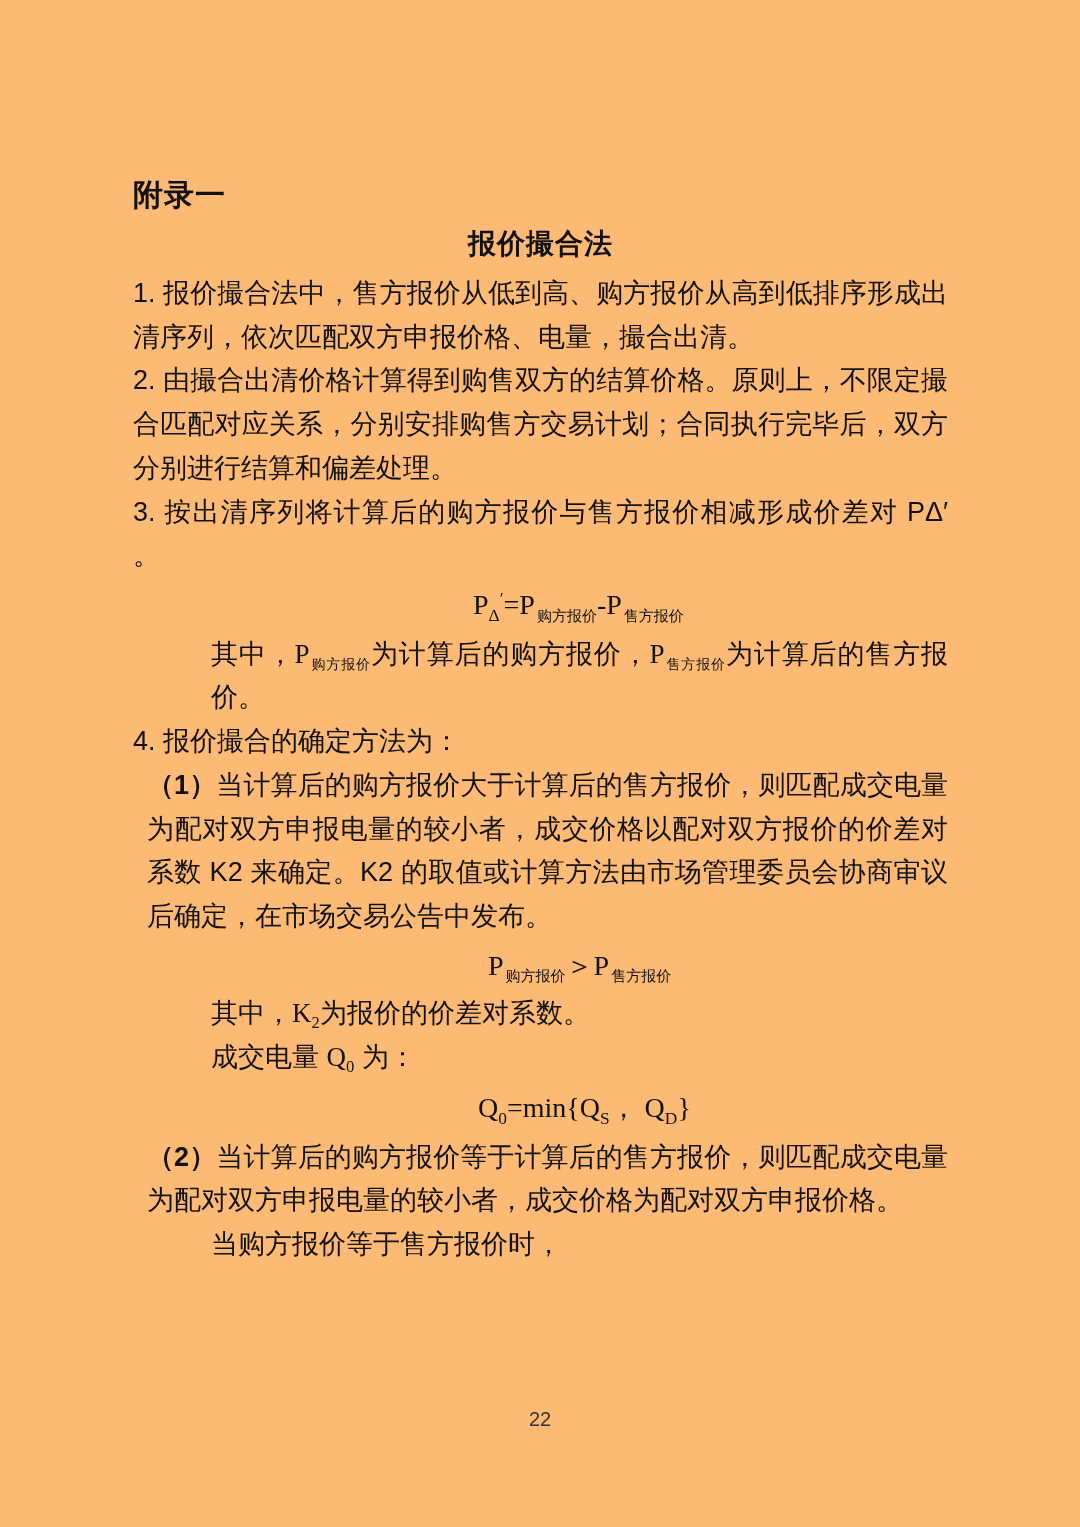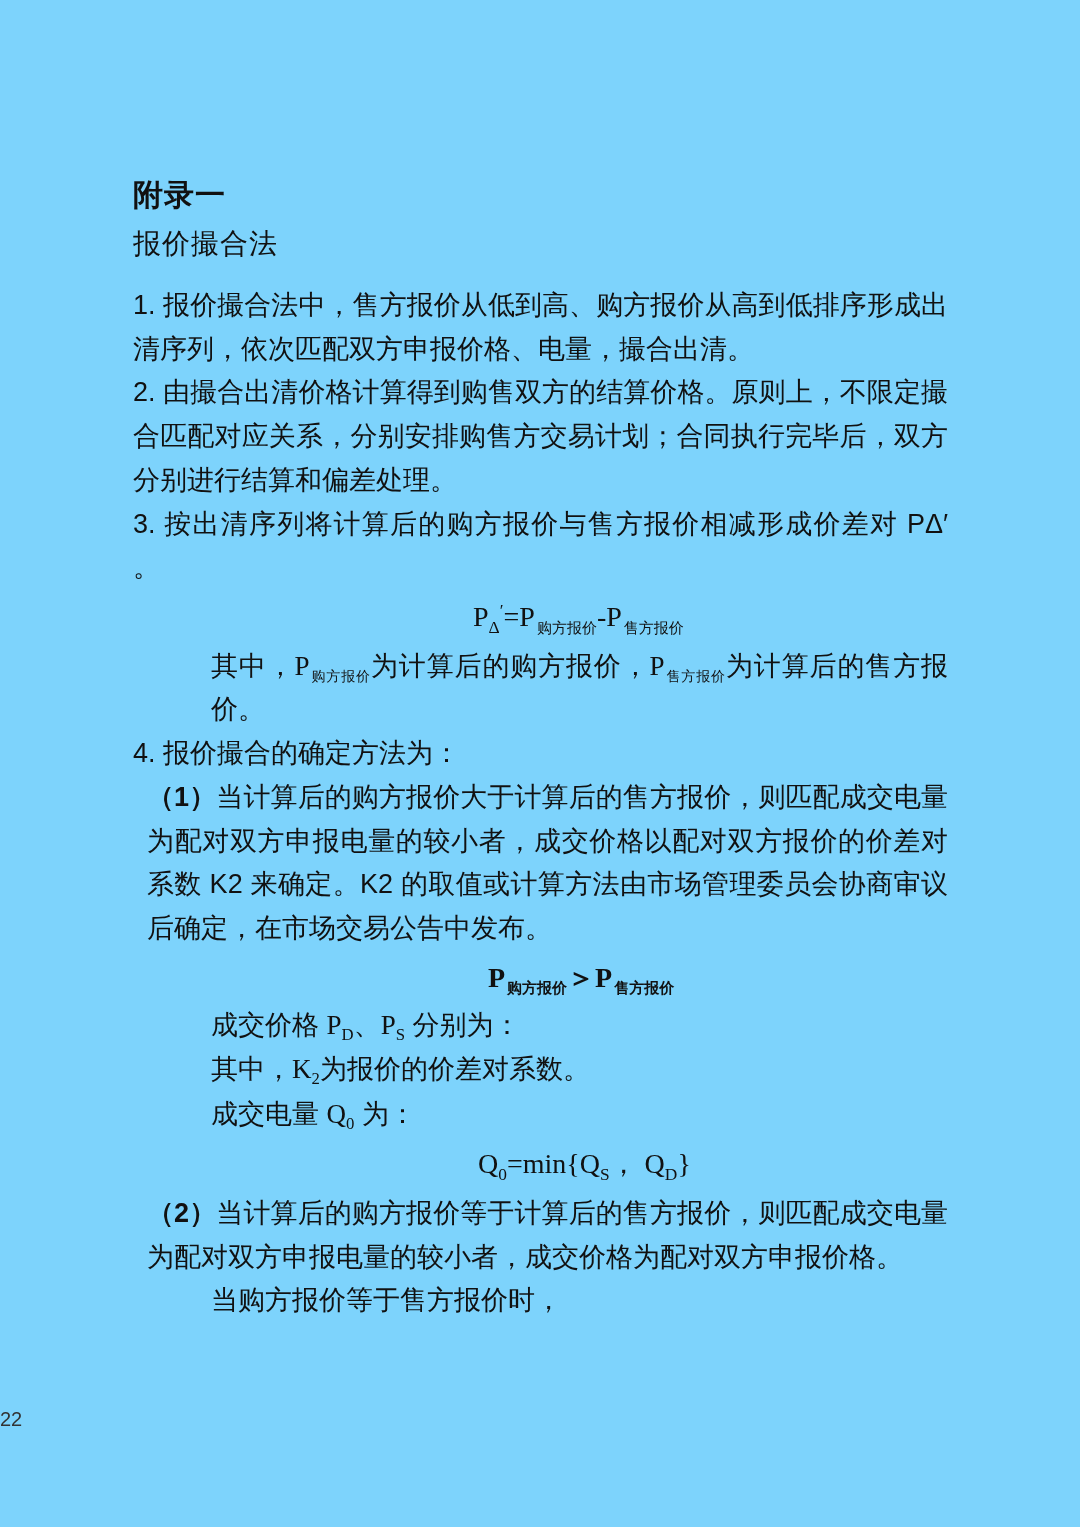--- a/index.html
+++ b/index.html
@@ -15,45 +15,45 @@
     font-family: "Liberation Sans", "DejaVu Sans", sans-serif;
     color: #111111;
     overflow: hidden;
   }
 
   .page {
     position: absolute;
     left: 0; top: 0;
     width: 1080px;
     height: 1527px;
-    background: #7dd3fc;
+    background: #fdba74;
   }
 
   .content {
     position: absolute;
     left: 133px;
     top: 176px;
     width: 815px;
   }
 
   
   .appendix-label {
     font-size: 30px;
     font-weight: bold;
     letter-spacing: 1px;
     line-height: 1.25;
     margin: 0 0 12px 0;
     text-align: left;
   }
   .doc-title {
     font-size: 28px;
-    font-weight: normal;
+    font-weight: bold;
     letter-spacing: 1px;
-    text-align: left;
-    margin: 0 0 22px 0;
+    text-align: center;
+    margin: 0 0 10px 0;
     line-height: 1.3;
   }
 
   
   .para {
     font-size: 27px;
     line-height: 1.62;
     margin: 0;
     text-align: justify;
     text-justify: inter-ideograph;
@@ -85,21 +85,21 @@
     letter-spacing: 0;
     padding-left: 2px;
   }
   .formula sub {
     font-size: 0.62em;
   }
   .formula sup {
     font-size: 0.62em;
   }
   .f-center-1 { padding-left: 340px; }
-  .f-center-2 { padding-left: 355px; font-weight: bold; }
+  .f-center-2 { padding-left: 355px; }
   .f-center-3 { padding-left: 350px; }
   .f-center-4 { padding-left: 310px; }
   .f-center-5 { padding-left: 345px; }
 
   .inline-var {
     font-family: "Liberation Serif", "DejaVu Serif", serif;
     font-size: 27px;
   }
   .inline-var .cn-sub {
     font-family: "Liberation Sans", "DejaVu Sans", sans-serif;
@@ -108,21 +108,21 @@
     padding-left: 1px;
   }
   .inline-var sub { font-size: 0.62em; }
 
   
   .page-number {
     position: absolute;
     left: 0;
     top: 1408px;
     width: 1080px;
-    text-align: left;
+    text-align: center;
     font-size: 20px;
     color: #333333;
     font-family: "Liberation Sans", "DejaVu Sans", sans-serif;
   }
 </style>
 </head>
 <body>
 
 <div class="page">
   <div class="content">
@@ -149,23 +149,20 @@
 
     <p class="para hang">
       <span class="bold-num">（1）</span><span>当计算后的购方报价大于计算后的售方报价，则匹配成交电量为配对双方申报电量的较小者，成交价格以配对双方报价的价差对系数 K2 来确定。K2 的取值或计算方法由市场管理委员会协商审议后确定，在市场交易公告中发布。</span>
     </p>
 
 
     <div class="formula f-center-2">
       <span>P</span><span class="cn-sub">购方报价</span><span>＞</span><span>P</span><span class="cn-sub">售方报价</span>
     </div>
 
-    <p class="para indent2">
-      <span>成交价格 </span><span class="inline-var"><span>P</span><sub>D</sub></span><span>、</span><span class="inline-var"><span>P</span><sub>S</sub></span><span> 分别为：</span>
-    </p>
 
 
 
     <p class="para indent2">
       <span>其中，</span><span class="inline-var"><span>K</span><sub>2</sub></span><span>为报价的价差对系数。</span>
     </p>
 
     <p class="para indent2">
       <span>成交电量 </span><span class="inline-var"><span>Q</span><sub>0</sub></span><span> 为：</span>
     </p>

